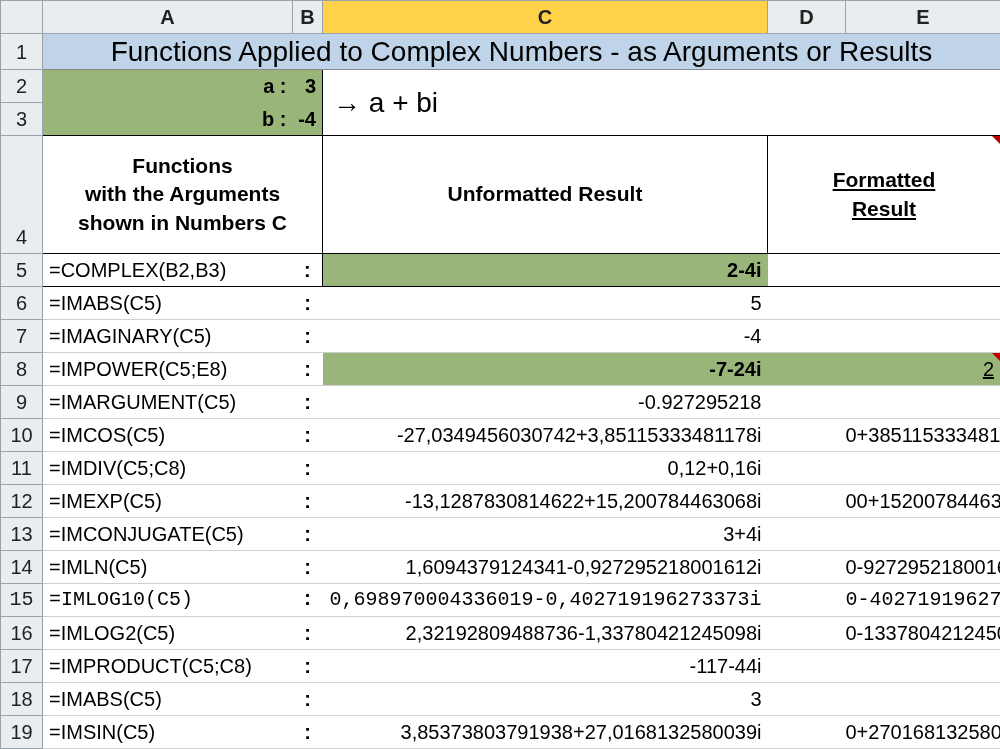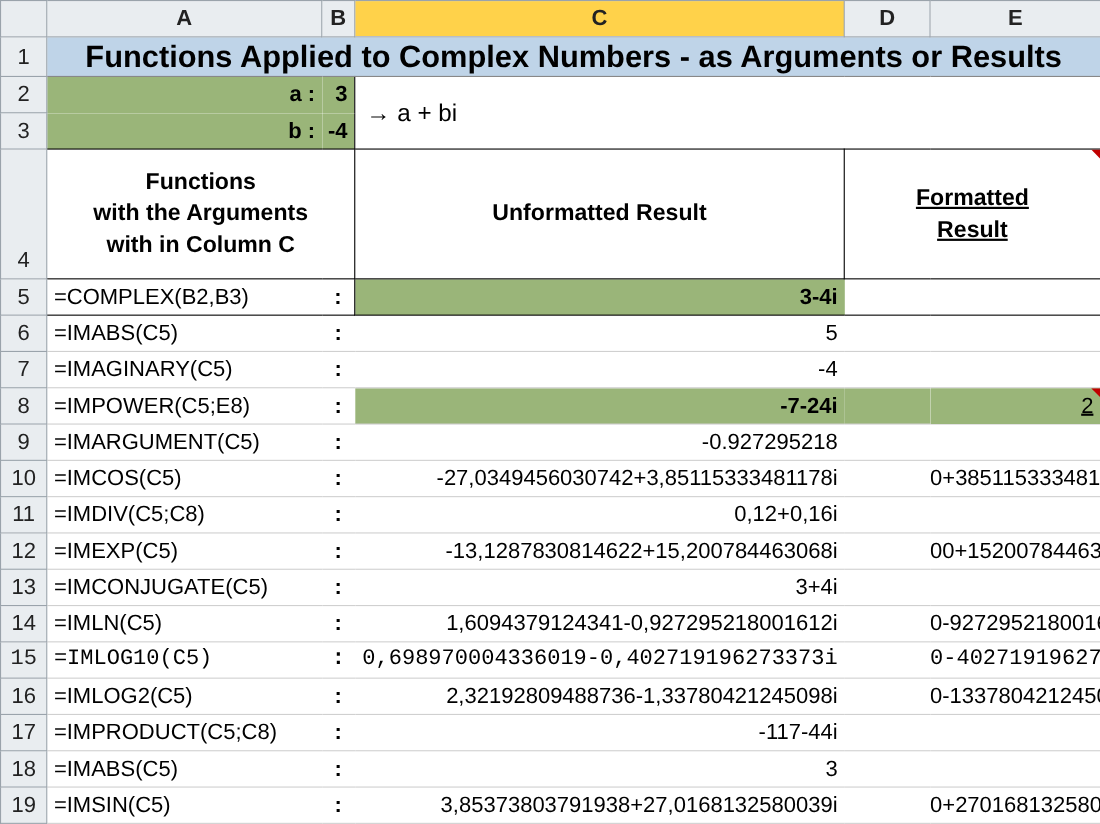--- a/index.html
+++ b/index.html
@@ -12,21 +12,21 @@
   .c-b{width:30px;}
   .c-c{width:445px;}
   .c-d{width:78px;}
   .c-e{width:155px;}
   
   .hdr{background:#e9edf0;border:1px solid #9aa3ab;text-align:center;font-size:20px;color:#222;}
   .hdr.sel{background:#ffd24a;}
   
   .rn{background:#e9edf0;border:1px solid #9aa3ab;text-align:center;font-size:20px;color:#222;}
   
-  .title{background:#bfd4e8;border:1px solid #888;text-align:center;font-size:28px;color:#000;font-weight:bold;}
+  .title{background:#bfd4e8;border:1px solid #888;text-align:center;font-size:28px;color:#000;}
   
   .grn{background:#9ab579;}
   .bold{font-weight:bold;}
   .right{text-align:right;padding-right:6px;}
   .left{text-align:left;padding-left:6px;}
   .bdr-r{border-right:1px solid #000;}
   .bdr-l{border-left:1px solid #000;}
   .bdr-b{border-bottom:1px solid #000;}
   .hdr-block{height:110px;border:1px solid #000;}
   .hdr-block div{font-size:21px;font-weight:bold;text-align:center;line-height:1.35;}
@@ -62,52 +62,52 @@
 
   <tr style="height:36px;">
     <td class="rn">1</td>
     <td class="title" colspan="5">Functions Applied to Complex Numbers - as Arguments or Results</td>
   </tr>
 
   <tr style="height:30px;">
     <td class="rn">2</td>
     <td class="grn bold right bdr-l">a :</td>
     <td class="grn bold right bdr-r">3</td>
-    <td rowspan="2" colspan="3" class="left" style="font-size:22px;vertical-align:middle;padding-left:10px;border-right:1px solid #000;border-radius:25px;">→ a + bi</td>
+    <td rowspan="2" colspan="3" class="left" style="font-size:28px;vertical-align:middle;padding-left:10px;border-right:1px solid #000;border-radius:25px;">→ a + bi</td>
   </tr>
 
   <tr style="height:30px;">
     <td class="rn">3</td>
     <td class="grn bold right bdr-l bdr-b">b :</td>
     <td class="grn bold right bdr-r bdr-b">-4</td>
   </tr>
 
   <tr style="height:118px;">
     <td class="rn" style="vertical-align:bottom;padding-bottom:6px;">4</td>
     <td colspan="2" class="hdr-block">
       <div>Functions</div>
       <div>with the Arguments</div>
-      <div>with in Column C</div>
+      <div>shown in Numbers C</div>
     </td>
     <td class="hdr-block">
       <div>Unformatted Result</div>
     </td>
     <td colspan="2" class="hdr-block redflag">
       <div>Formatted</div>
       <div>Result</div>
     </td>
   </tr>
 
   </tbody>
       <tbody id="rows-body">
         <tr class="data-row" style="height: 32px;">
           <td class="rn">5</td>
           <td class="left bdr-l bdr-b">=COMPLEX(B2,B3)</td>
           <td class="colon bdr-b bdr-r">:</td>
-          <td class="grn bold right bdr-b" style="border-left: 0px;">3-4i</td>
+          <td class="grn bold right bdr-b" style="border-left: 0px;">2-4i</td>
           <td class="bdr-b"></td>
           <td class="bdr-r bdr-b"></td>
         </tr>
         <tr class="data-row" style="height: 32px;">
           <td class="rn">6</td>
           <td class="left bdr-l">=IMABS(C5)</td>
           <td class="colon">:</td>
           <td class="right">5</td>
           <td class=""></td>
           <td class=" bdr-r"></td>

